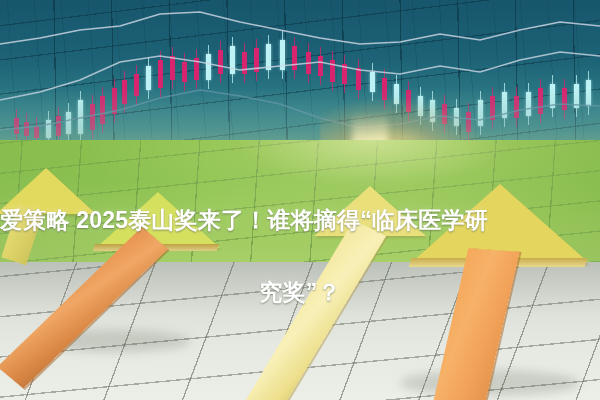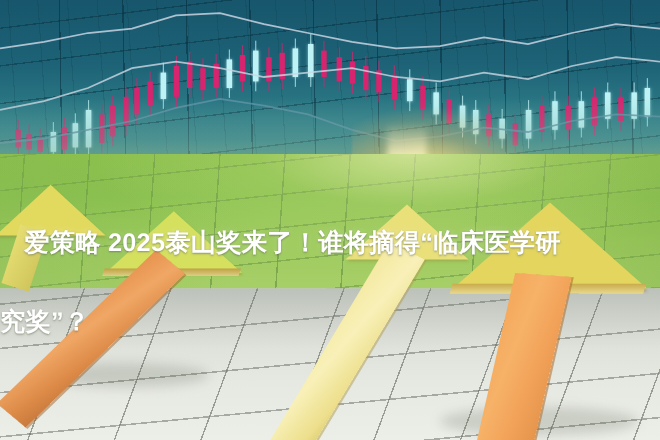--- a/index.html
+++ b/index.html
@@ -181,22 +181,22 @@
     color:#ffffff;
     font-size:23px;
     font-weight:700;
     line-height:36px;
     letter-spacing:.2px;
     text-shadow:0 1px 2px rgba(70,80,50,.55), 0 0 6px rgba(255,255,255,.25);
     white-space:pre-line;
     pointer-events:none;
   }
   .hl-line{display:block;}
-  .hl-line.l1{text-align:left;padding-left:22px;}
-  .hl-line.l2{text-align:left;}
+  .hl-line.l1{text-align:left;}
+  .hl-line.l2{text-align:center;}
 </style>
 </head>
 <body>
 
 <div id="stage">
 
   <div class="chart-sky">
     <div class="chart-grid"></div>
     <div class="chart-grid b"></div>
 

